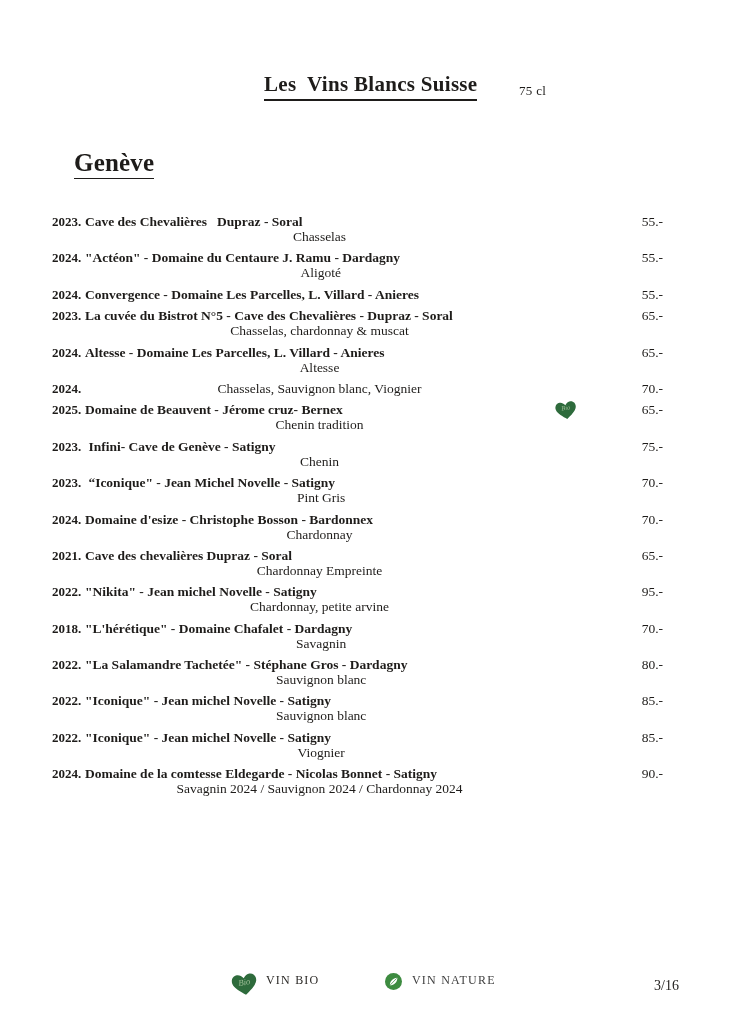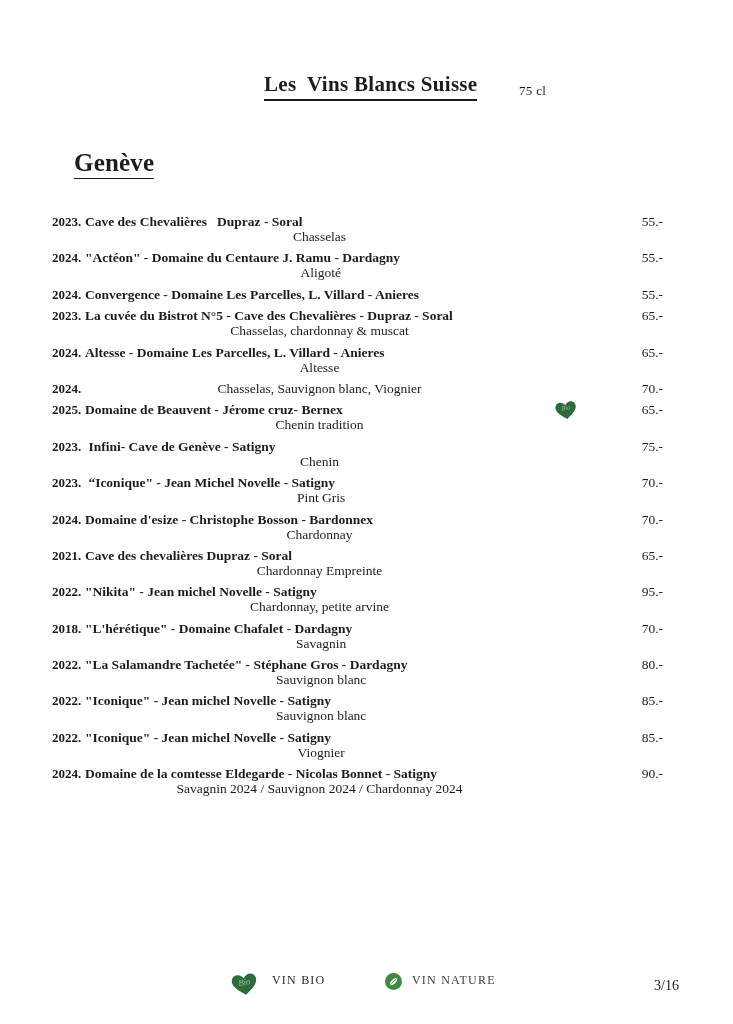--- a/index.html
+++ b/index.html
@@ -52,21 +52,21 @@
   .bio-mark {
     position: absolute; right: 86px; top: -2px;
     width: 22px; height: 20px;
   }
   .bio-mark svg { transform: rotate(-8deg); }
 
   
   .footer { position: absolute; left: 0; bottom: 0; width: 100%; height: 70px; }
   .legend-bio-icon { position: absolute; left: 231px; bottom: 28px; width: 27px; height: 24px; }
   .legend-bio-icon svg { transform: rotate(-8deg); }
-  .legend-bio-label { position: absolute; left: 272px; bottom: 36px; font-size: 12px; letter-spacing: 1.2px; color: #2b2926; }
+  .legend-bio-label { position: absolute; left: 266px; bottom: 36px; font-size: 12px; letter-spacing: 1.2px; color: #2b2926; }
   .legend-nature-icon { position: absolute; left: 385px; bottom: 34px; width: 17px; height: 17px; }
   .legend-nature-label { position: absolute; left: 412px; bottom: 36px; font-size: 12px; letter-spacing: 1.2px; color: #404040; }
   .page-number { position: absolute; right: 54px; bottom: 30px; font-size: 14px; }
 </style>
 </head>
 <body>
 
 <div class="page">
 
   <div class="header">

